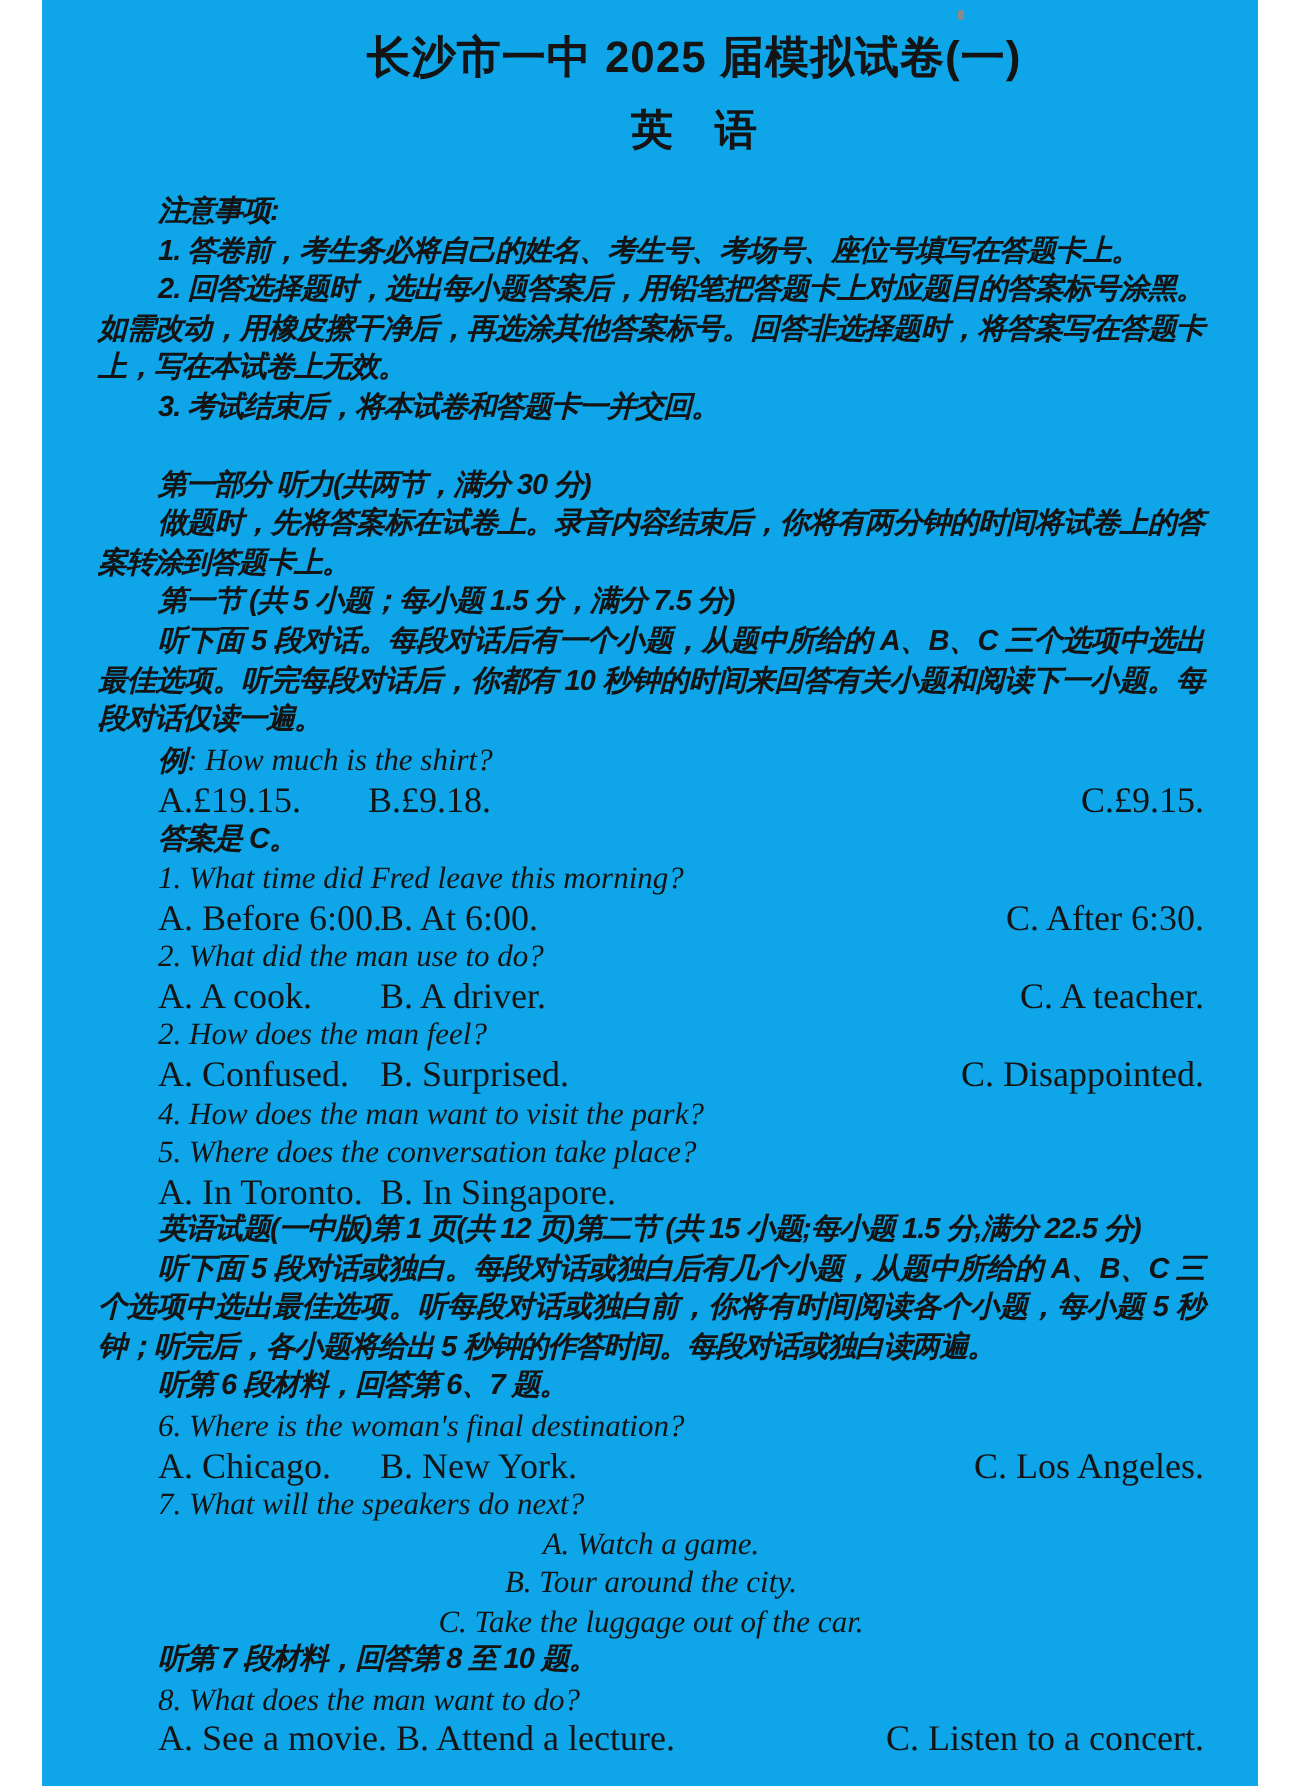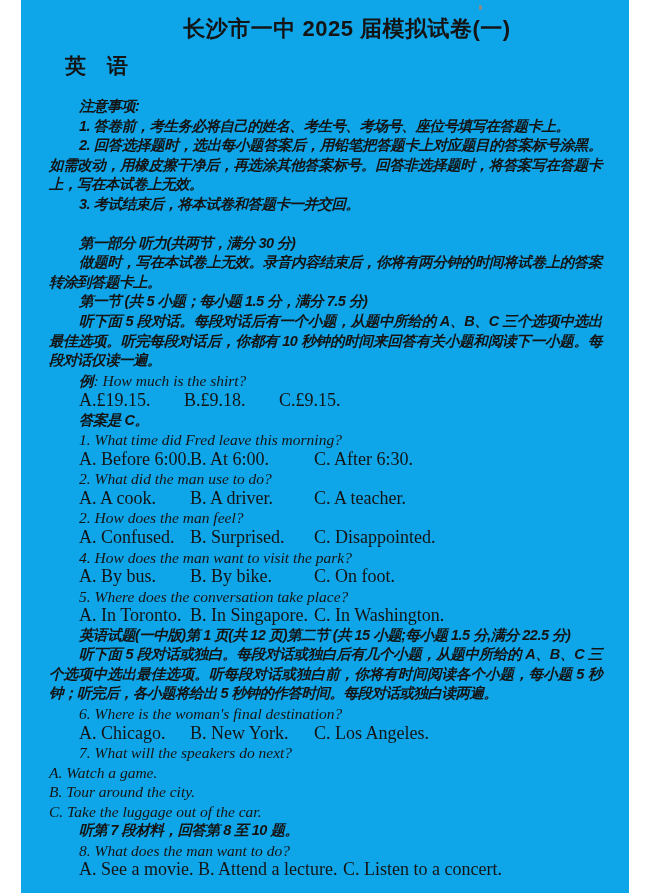--- a/index.html
+++ b/index.html
@@ -15,21 +15,21 @@
     position:absolute; left:458px; top:5px;
     width:3px; height:5px; background:#8a8a8a; border-radius:1px;
   }
   .header { padding-top:13px; padding-left:44px; }
   .t1 {
     margin:0; text-align:center;
     font:bold 22px/31px "Liberation Sans", sans-serif;
     letter-spacing:0.5px;
   }
   .t2 {
-    margin:7px 0 0; 
+    margin:7px 0 0; text-align:center;
     font:bold 21px/29px "Liberation Sans", sans-serif;
   }
   .content {
     margin:17px 27px 0 28px;
     line-height:19.55px;
   }
   .content p { margin:0;font-style:italic; }
   .cn {
     font-family:"Liberation Sans", sans-serif;
     font-weight:600;
@@ -46,24 +46,24 @@
   }
   .ind { text-indent:30px; }
   .spacer { height:19.55px; }
   .optrow {
     display:flex;
     margin-left:30px;
     font-family:"Liberation Serif", serif;
     font-size:18px;
   }
   .optrow > span { display:block; white-space:nowrap; }
-  .oa { width:111px; } .ob { width:124px; } .oc { flex:1; }
+  .oa { width:111px; } .ob { width:124px; } .oc { flex:1;text-align:right; }
   .ex .oa { width:105px; } .ex .ob { width:95px; }
   .wide .oa { width:119px; } .wide .ob { width:145px; }
-  .stackopt { margin-left:30px; }
+  .stackopt { margin-left:30px;text-align:center; }
   .exlabel { font-family:"Liberation Sans", sans-serif; font-weight:600; font-size:14.5px; }
 </style>
 </head>
 <body>
 
 <div class="page">
   <div class="artifact"></div>
 
   <div class="header">
     <h1 class="t1">长沙市一中 2025 届模拟试卷(一)</h1>
@@ -73,21 +73,21 @@
   <div class="content">
 
     <p class="cn ind">注意事项:</p>
     <p class="cn ind">1. 答卷前，考生务必将自己的姓名、考生号、考场号、座位号填写在答题卡上。</p>
     <p class="cn ind">2. 回答选择题时，选出每小题答案后，用铅笔把答题卡上对应题目的答案标号涂黑。如需改动，用橡皮擦干净后，再选涂其他答案标号。回答非选择题时，将答案写在答题卡上，写在本试卷上无效。</p>
     <p class="cn ind">3. 考试结束后，将本试卷和答题卡一并交回。</p>
 
     <div class="spacer"></div>
 
     <p class="cn ind">第一部分 听力(共两节，满分 30 分)</p>
-    <p class="cn ind">做题时，写在本试卷上无效。录音内容结束后，你将有两分钟的时间将试卷上的答案转涂到答题卡上。</p>
+    <p class="cn ind">做题时，先将答案标在试卷上。录音内容结束后，你将有两分钟的时间将试卷上的答案转涂到答题卡上。</p>
 
     <p class="cn ind">第一节 (共 5 小题；每小题 1.5 分，满分 7.5 分)</p>
     <p class="cn ind">听下面 5 段对话。每段对话后有一个小题，从题中所给的 A、B、C 三个选项中选出最佳选项。听完每段对话后，你都有 10 秒钟的时间来回答有关小题和阅读下一小题。每段对话仅读一遍。</p>
 
     <p class="en ind"><span class="exlabel">例</span><span>: How much is the shirt?</span></p>
     <div class="optrow ex">
       <span class="oa">A.£19.15.</span>
       <span class="ob">B.£9.18.</span>
       <span class="oc">C.£9.15.</span>
     </div>
@@ -108,36 +108,31 @@
     </div>
 
     <p class="en ind">2. How does the man feel?</p>
     <div class="optrow">
       <span class="oa">A. Confused.</span>
       <span class="ob">B. Surprised.</span>
       <span class="oc">C. Disappointed.</span>
     </div>
 
     <p class="en ind">4. How does the man want to visit the park?</p>
-    <div class="optrow">
-      <span class="oa">A. By bus.</span>
-      <span class="ob">B. By bike.</span>
-      <span class="oc">C. On foot.</span>
-    </div>
 
     <p class="en ind">5. Where does the conversation take place?</p>
     <div class="optrow">
       <span class="oa">A. In Toronto.</span>
       <span class="ob">B. In Singapore.</span>
-      <span class="oc">C. In Washington.</span>
     </div>
 
     <p class="cn ind">英语试题(一中版)第 1 页(共 12 页)第二节 (共 15 小题;每小题 1.5 分,满分 22.5 分)</p>
     <p class="cn ind">听下面 5 段对话或独白。每段对话或独白后有几个小题，从题中所给的 A、B、C 三个选项中选出最佳选项。听每段对话或独白前，你将有时间阅读各个小题，每小题 5 秒钟；听完后，各小题将给出 5 秒钟的作答时间。每段对话或独白读两遍。</p>
 
+    <p class="cn ind">听第 6 段材料，回答第 6、7 题。</p>
 
     <p class="en ind">6. Where is the woman's final destination?</p>
     <div class="optrow">
       <span class="oa">A. Chicago.</span>
       <span class="ob">B. New York.</span>
       <span class="oc">C. Los Angeles.</span>
     </div>
 
     <p class="en ind">7. What will the speakers do next?</p>
     <p class="en stackopt">A. Watch a game.</p>

